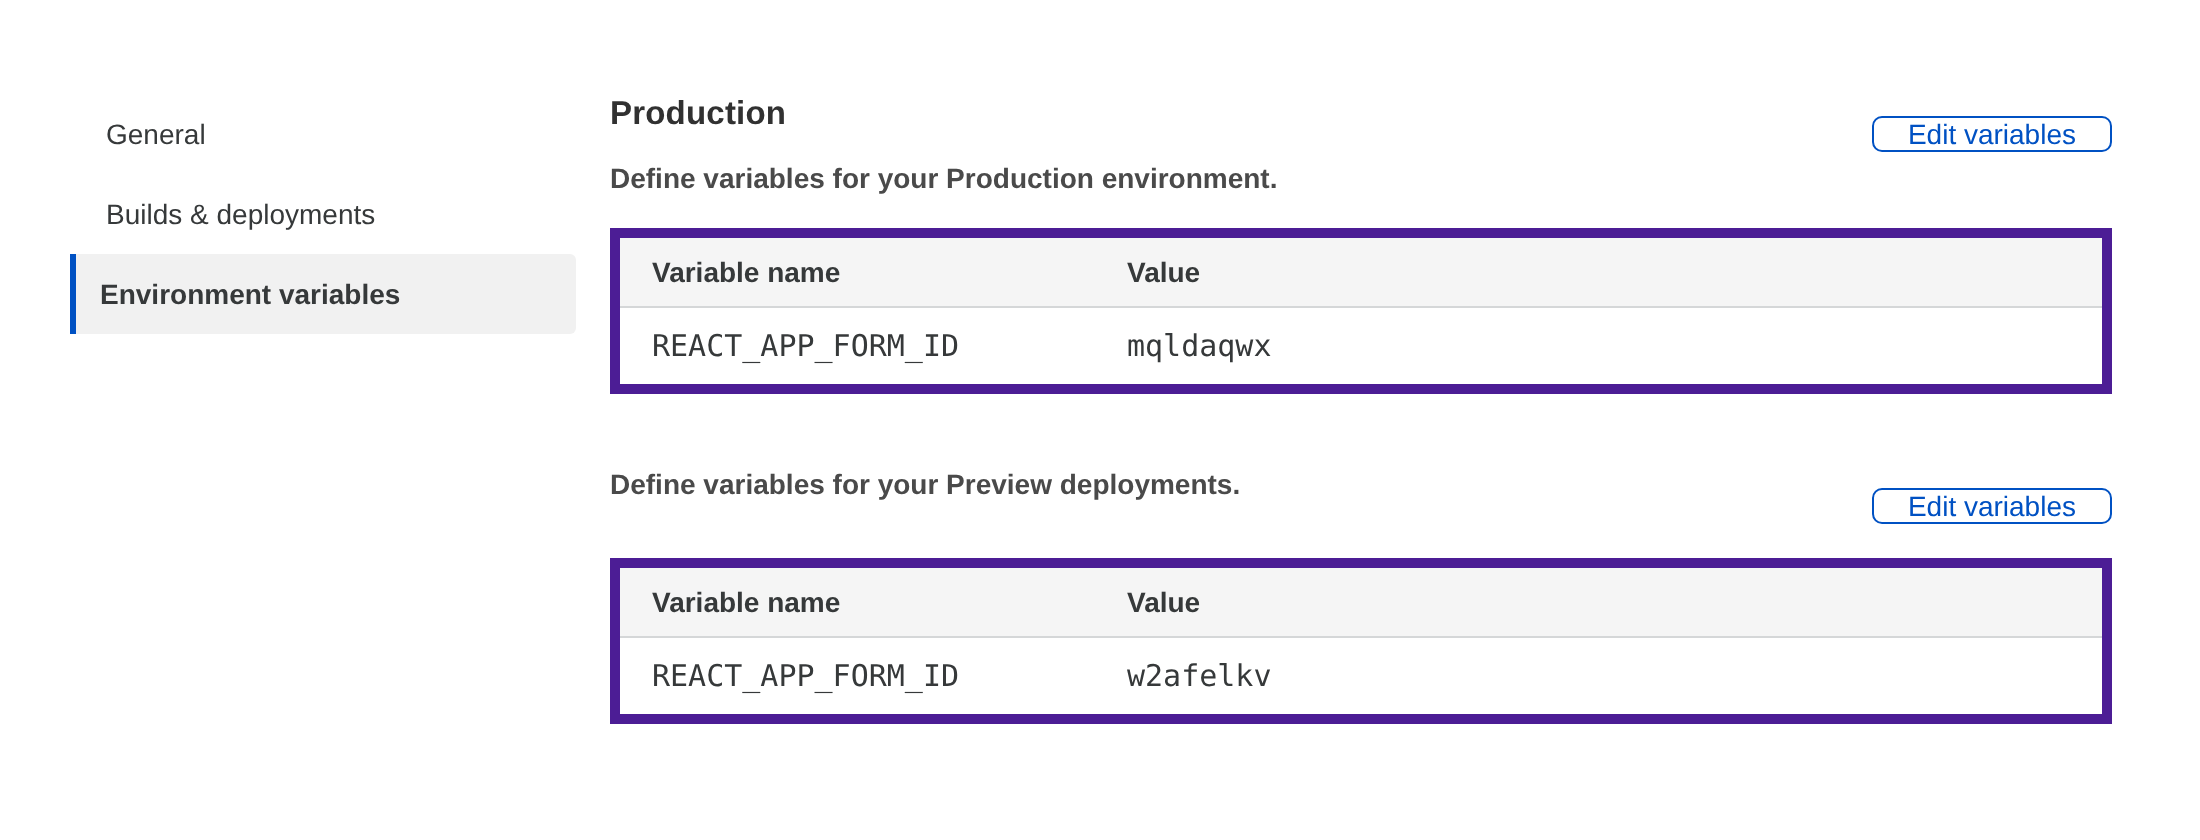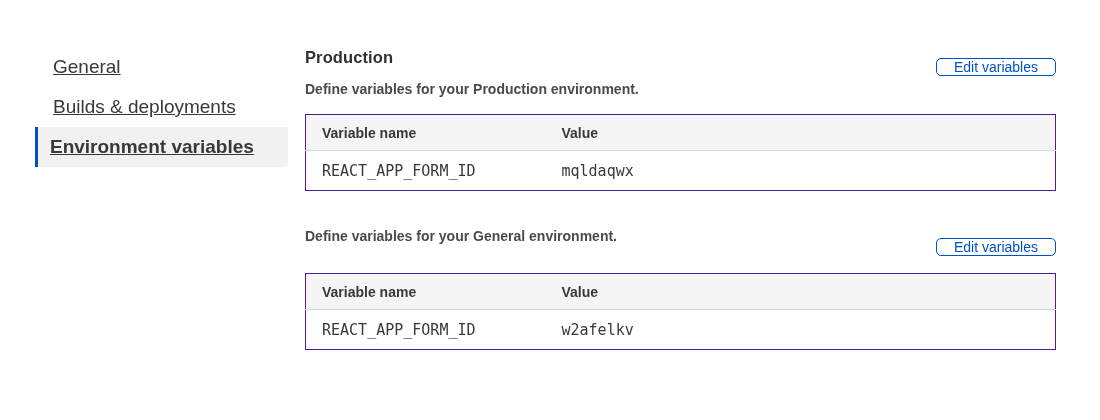--- a/index.html
+++ b/index.html
@@ -20,26 +20,25 @@
     width: 253px;
     margin-left: 35px;
     padding-top: 47px;
     flex: 0 0 auto;
   }
   .side-item {
     height: 40px;
     display: flex;
     align-items: center;
     padding-left: 15px;
-    font-size: 19px;
+    font-size: 14px;
     color: #36393a;
     cursor: pointer;
     border-left: 3px solid transparent;
     background: transparent;
-    text-decoration: underline;
   }
   .side-item.active {
     background: #f1f1f1;
     border-left-color: #0051c3;
     border-radius: 0 3px 3px 0;
     font-weight: 700;
     padding-left: 12px;
     align-items: center;
   }
 
@@ -78,21 +77,21 @@
     border-radius: 5px;
     cursor: pointer;
     margin-top: 10px;
     white-space: nowrap;
   }
 
   
   .var-table {
     margin-top: 17px;
     width: 100%;
-    border: 1px solid #4c1d95;
+    border: 5px solid #4c1d95;
     border-radius: 2px;
     border-collapse: collapse;
   }
   .var-table th {
     background: #f5f5f5;
     text-align: left;
     font-size: 14px;
     font-weight: 700;
     color: #36393a;
     padding: 9px 16px;
@@ -148,21 +147,21 @@
             <td>REACT_APP_FORM_ID</td>
             <td>mqldaqwx</td>
           </tr>
         </tbody>
       </table>
     </section>
 
     <section class="section">
       <div class="section-head">
         <div>
-          <p class="section-desc">Define variables for your General environment.</p>
+          <p class="section-desc">Define variables for your Preview deployments.</p>
         </div>
         <button class="edit-btn">Edit variables</button>
       </div>
       <table class="var-table">
         <thead>
           <tr>
             <th class="col-name">Variable name</th>
             <th>Value</th>
           </tr>
         </thead>

